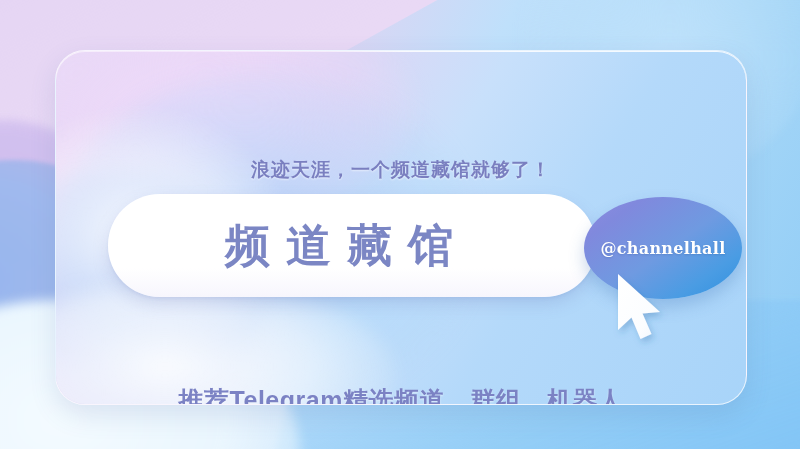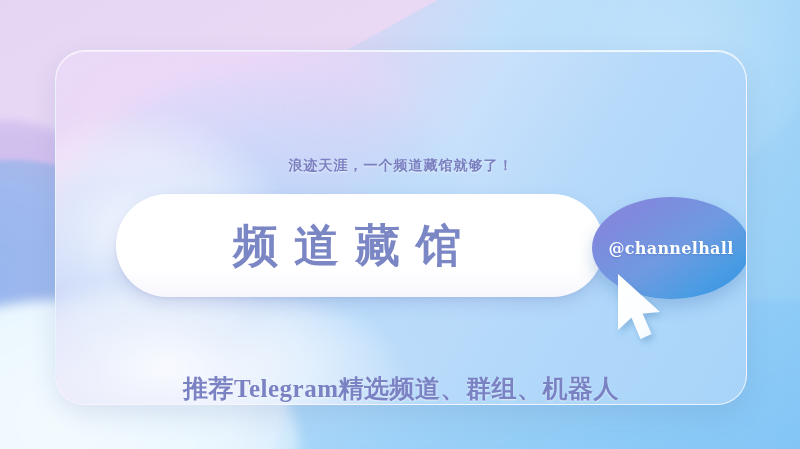--- a/index.html
+++ b/index.html
@@ -115,29 +115,29 @@
     width:420px;height:340px;right:-110px;top:20px;border-radius:50%;
     background:radial-gradient(ellipse at 45% 50%,rgba(160,212,250,.7) 0%,rgba(160,212,250,.25) 55%,rgba(160,212,250,0) 80%);
     filter:blur(10px);
   }
 
   
   #tagline{
     position:absolute;left:0;right:0;top:106px;
     text-align:center;
     font-family:Liberation Serif, serif;
-    font-size:14px;font-weight:700;
+    font-size:19px;font-weight:700;
     letter-spacing:1px;
     color:#7a7fc0;
     text-shadow:0 1px 2px rgba(255,255,255,.6);
     white-space:nowrap;
   }
 
   
-  #title-row{position:absolute;left:60px;top:143px;width:580px;height:110px;}
+  #title-row{position:absolute;left:52px;top:143px;width:580px;height:110px;}
 
   #title-pill{
     position:absolute;left:0;top:0;width:488px;height:103px;
     border-radius:52px;
     background:linear-gradient(180deg,#ffffff 0%,#ffffff 72%,#f7f6fd 100%);
     box-shadow:0 7px 16px rgba(110,125,185,.22), 0 2px 3px rgba(110,125,185,.10);
     display:flex;align-items:center;justify-content:center;
   }
   #title-text{
     font-family:"DejaVu Sans","Liberation Sans",sans-serif;
@@ -164,23 +164,23 @@
     letter-spacing:.3px;
     white-space:nowrap;
     text-shadow:0 1px 2px rgba(40,80,150,.25);
   }
 
   
   #cursor{position:absolute;left:612px;top:272px;width:60px;height:84px;}
 
   
   #subtitle{
-    position:absolute;left:0;right:0;top:321px;
+    position:absolute;left:0;right:0;top:333px;
     text-align:center;
-    font-family:Liberation Serif, serif;
+    font-family:Liberation Sans, sans-serif;
     font-size:25px;font-weight:700;
     letter-spacing:.5px;
     color:#7b82c4;
     text-shadow:0 1px 2px rgba(255,255,255,.55);
     white-space:nowrap;
   }
 </style>
 </head>
 <body>
 

